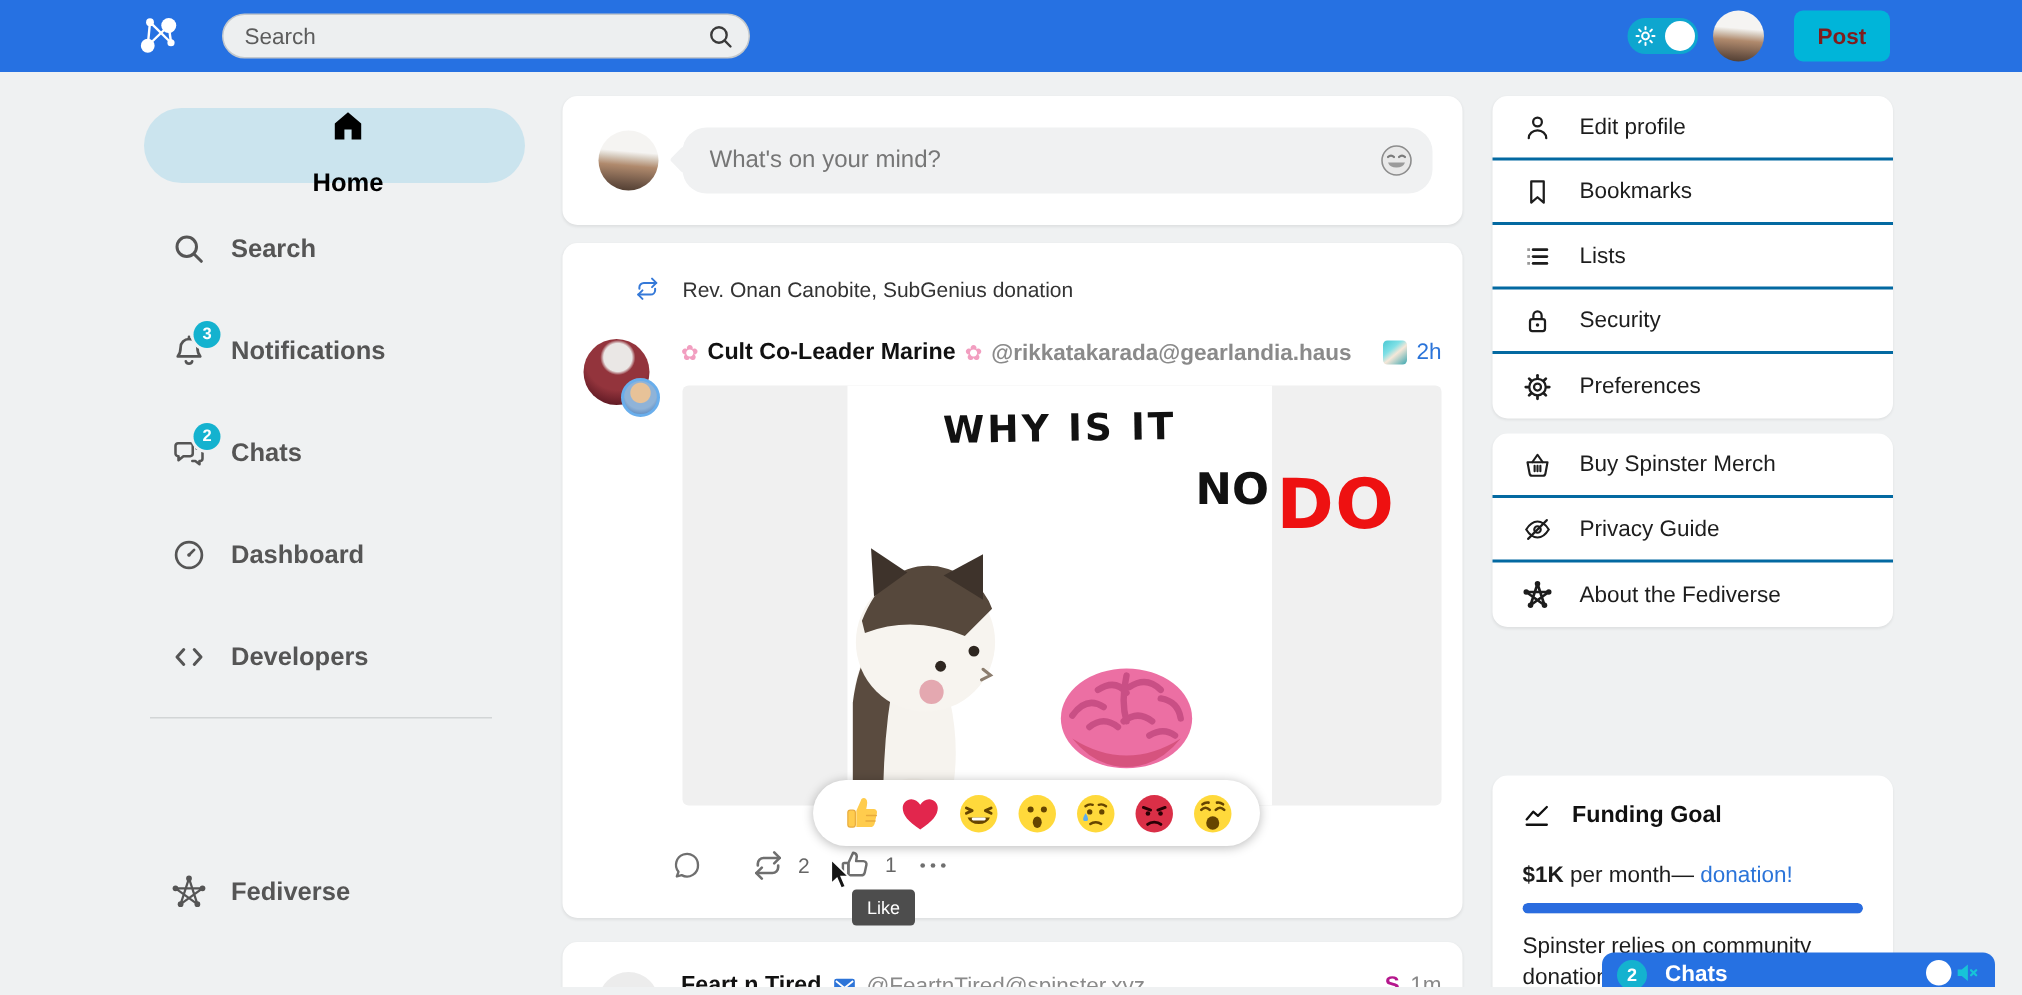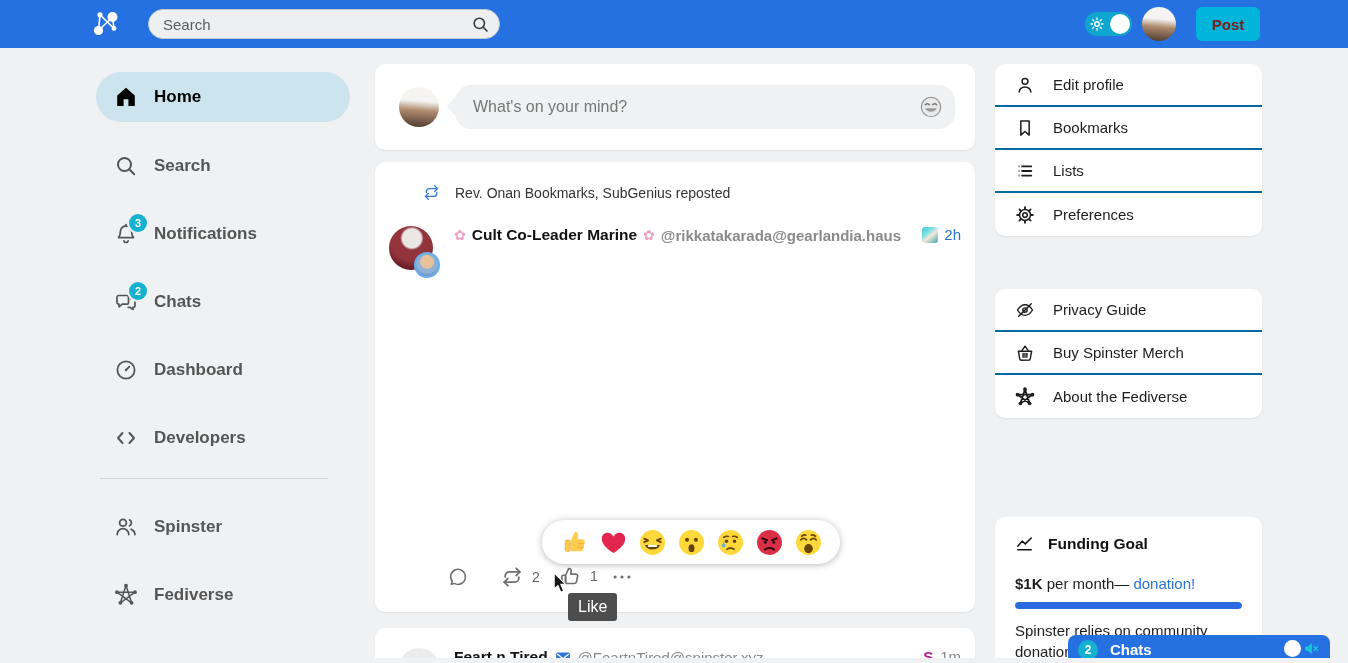--- a/index.html
+++ b/index.html
@@ -72,21 +72,21 @@
   .react-pill { position:absolute; left:167px; top:358px; width:298px; height:44px; background:#fff; border-radius:22px; box-shadow:0 1px 7px rgba(0,0,0,.28); display:flex; align-items:center; justify-content:center; gap:10px; z-index:3; }
   .react-pill svg { width:29px; height:29px; cursor:pointer; }
 
   .act { position:absolute; display:flex; align-items:center; gap:9px; color:#6f6f6f; cursor:pointer; }
   .act svg { width:22px; height:22px; }
   .act .cnt { font-size:14px; color:#666; }
   .act-comment { left:72px; top:404px; }
   .act-repost { left:126px; top:404px; }
   .act-like { left:184px; top:403px; }
   .act-more { left:236px; top:404px; }
-  .tooltip { position:absolute; left:193px; top:431px; background:#4d4d4d; color:#fff; font-size:16px; padding:5px 10px; border-radius:3px; z-index:4; }
+  .tooltip { position:absolute; left:193px; top:431px; background:#4d4d4d; color:#fff; font-size:12px; padding:5px 10px; border-radius:3px; z-index:4; }
   .cursor { position:absolute; left:178px; top:410px; width:15px; height:22px; z-index:6; pointer-events:none; }
 
   
   .next-card { left:375px; top:628px; width:600px; height:90px; }
   .next-card .av { position:absolute; left:24px; top:20px; width:40px; height:40px; border-radius:50%; background:#ececec; }
   .next-name-row { position:absolute; left:79px; top:20px; display:flex; align-items:center; gap:7px; white-space:nowrap; }
   .next-name { font-size:15.5px; font-weight:700; color:#111; cursor:pointer; }
   .envelope { width:16px; height:13px; }
   .next-handle { font-size:15px; color:#8a8a8a; }
   .next-meta { position:absolute; right:14px; top:20px; display:flex; align-items:center; gap:7px; }
@@ -451,21 +451,21 @@
       <svg class="sun">
           <use href="#sym-sun"></use>
         </svg>
       <span class="knob"></span>
     </div>
     <div class="nav-avatar"></div>
     <button class="post-btn">Post</button>
   </header>
 
   <nav class="sidebar">
-    <div class="nav-item active" style="top:8px;">
+    <div class="nav-item active" style="top:8px;flex-direction:column;">
       <span class="nav-ic"><svg>
             <use href="#sym-home"></use>
           </svg></span>
       <span class="nlabel">Home</span>
     </div>
     <div class="nav-item" style="top:77px;">
       <span class="nav-ic"><svg>
             <use href="#sym-search"></use>
           </svg></span>
       <span class="nlabel">Search</span>
@@ -490,26 +490,20 @@
           </svg></span>
       <span class="nlabel">Dashboard</span>
     </div>
     <div class="nav-item" style="top:349px;">
       <span class="nav-ic"><svg>
             <use href="#sym-code"></use>
           </svg></span>
       <span class="nlabel">Developers</span>
     </div>
     <div class="side-divider"></div>
-    <div class="nav-item" style="top:438px;">
-      <span class="nav-ic"><svg>
-            <use href="#sym-people"></use>
-          </svg></span>
-      <span class="nlabel">Spinster</span>
-    </div>
     <div class="nav-item" style="top:506px;">
       <span class="nav-ic"><svg>
             <use href="#sym-fedi"></use>
           </svg></span>
       <span class="nlabel">Fediverse</span>
     </div>
   </nav>
 
   <section class="card composer">
     <div class="av"></div>
@@ -519,35 +513,47 @@
           <use href="#sym-smile-gray"></use>
         </svg>
     </div>
   </section>
 
   <article class="card post-card">
     <div class="repost-row">
       <svg>
           <use href="#sym-boost"></use>
         </svg>
-      <span class="repost-note">Rev. Onan Bookmarks, SubGenius reposted</span>
+      <span class="repost-note">Rev. Onan Canobite, SubGenius donation</span>
     </div>
     <div class="author-av"></div>
     <div class="mini-av"></div>
     <div class="name-row">
       <span class="flower">✿</span>
       <span class="author-name">Cult Co-Leader Marine</span>
       <span class="flower">✿</span>
       <span class="author-handle">@rikkatakarada@gearlandia.haus</span>
     </div>
     <div class="meta-right">
       <span class="miku"></span>
       <span class="post-time">2h</span>
     </div>
 
+    <div class="media">
+      <div class="white"></div>
+      <div class="meme-top">WHY IS IT</div>
+      <div class="meme-no">NO</div>
+      <div class="meme-do">DO</div>
+      <svg class="cat">
+          <use href="#sym-cat"></use>
+        </svg>
+      <svg class="brain">
+          <use href="#sym-brain"></use>
+        </svg>
+    </div>
 
     <div class="react-pill">
       <svg>
           <use href="#e-thumb"></use>
         </svg>
       <svg>
           <use href="#e-heart"></use>
         </svg>
       <svg>
           <use href="#e-laugh"></use>
@@ -623,38 +629,44 @@
       <span class="mlabel">Bookmarks</span>
     </div>
     <div class="menu-row">
       <svg>
           <use href="#sym-list"></use>
         </svg>
       <span class="mlabel">Lists</span>
     </div>
     <div class="menu-row">
       <svg>
+          <use href="#sym-lock"></use>
+        </svg>
+      <span class="mlabel">Security</span>
+    </div>
+    <div class="menu-row">
+      <svg>
           <use href="#sym-gear"></use>
         </svg>
       <span class="mlabel">Preferences</span>
     </div>
   </aside>
 
   <aside class="card menu-card menu-card2">
     <div class="menu-row">
       <svg>
+          <use href="#sym-basket"></use>
+        </svg>
+      <span class="mlabel">Buy Spinster Merch</span>
+    </div>
+    <div class="menu-row">
+      <svg>
           <use href="#sym-eyeoff"></use>
         </svg>
       <span class="mlabel">Privacy Guide</span>
-    </div>
-    <div class="menu-row">
-      <svg>
-          <use href="#sym-basket"></use>
-        </svg>
-      <span class="mlabel">Buy Spinster Merch</span>
     </div>
     <div class="menu-row">
       <svg>
           <use href="#sym-fedi-filled"></use>
         </svg>
       <span class="mlabel">About the Fediverse</span>
     </div>
   </aside>
 
   <aside class="card funding-card">

